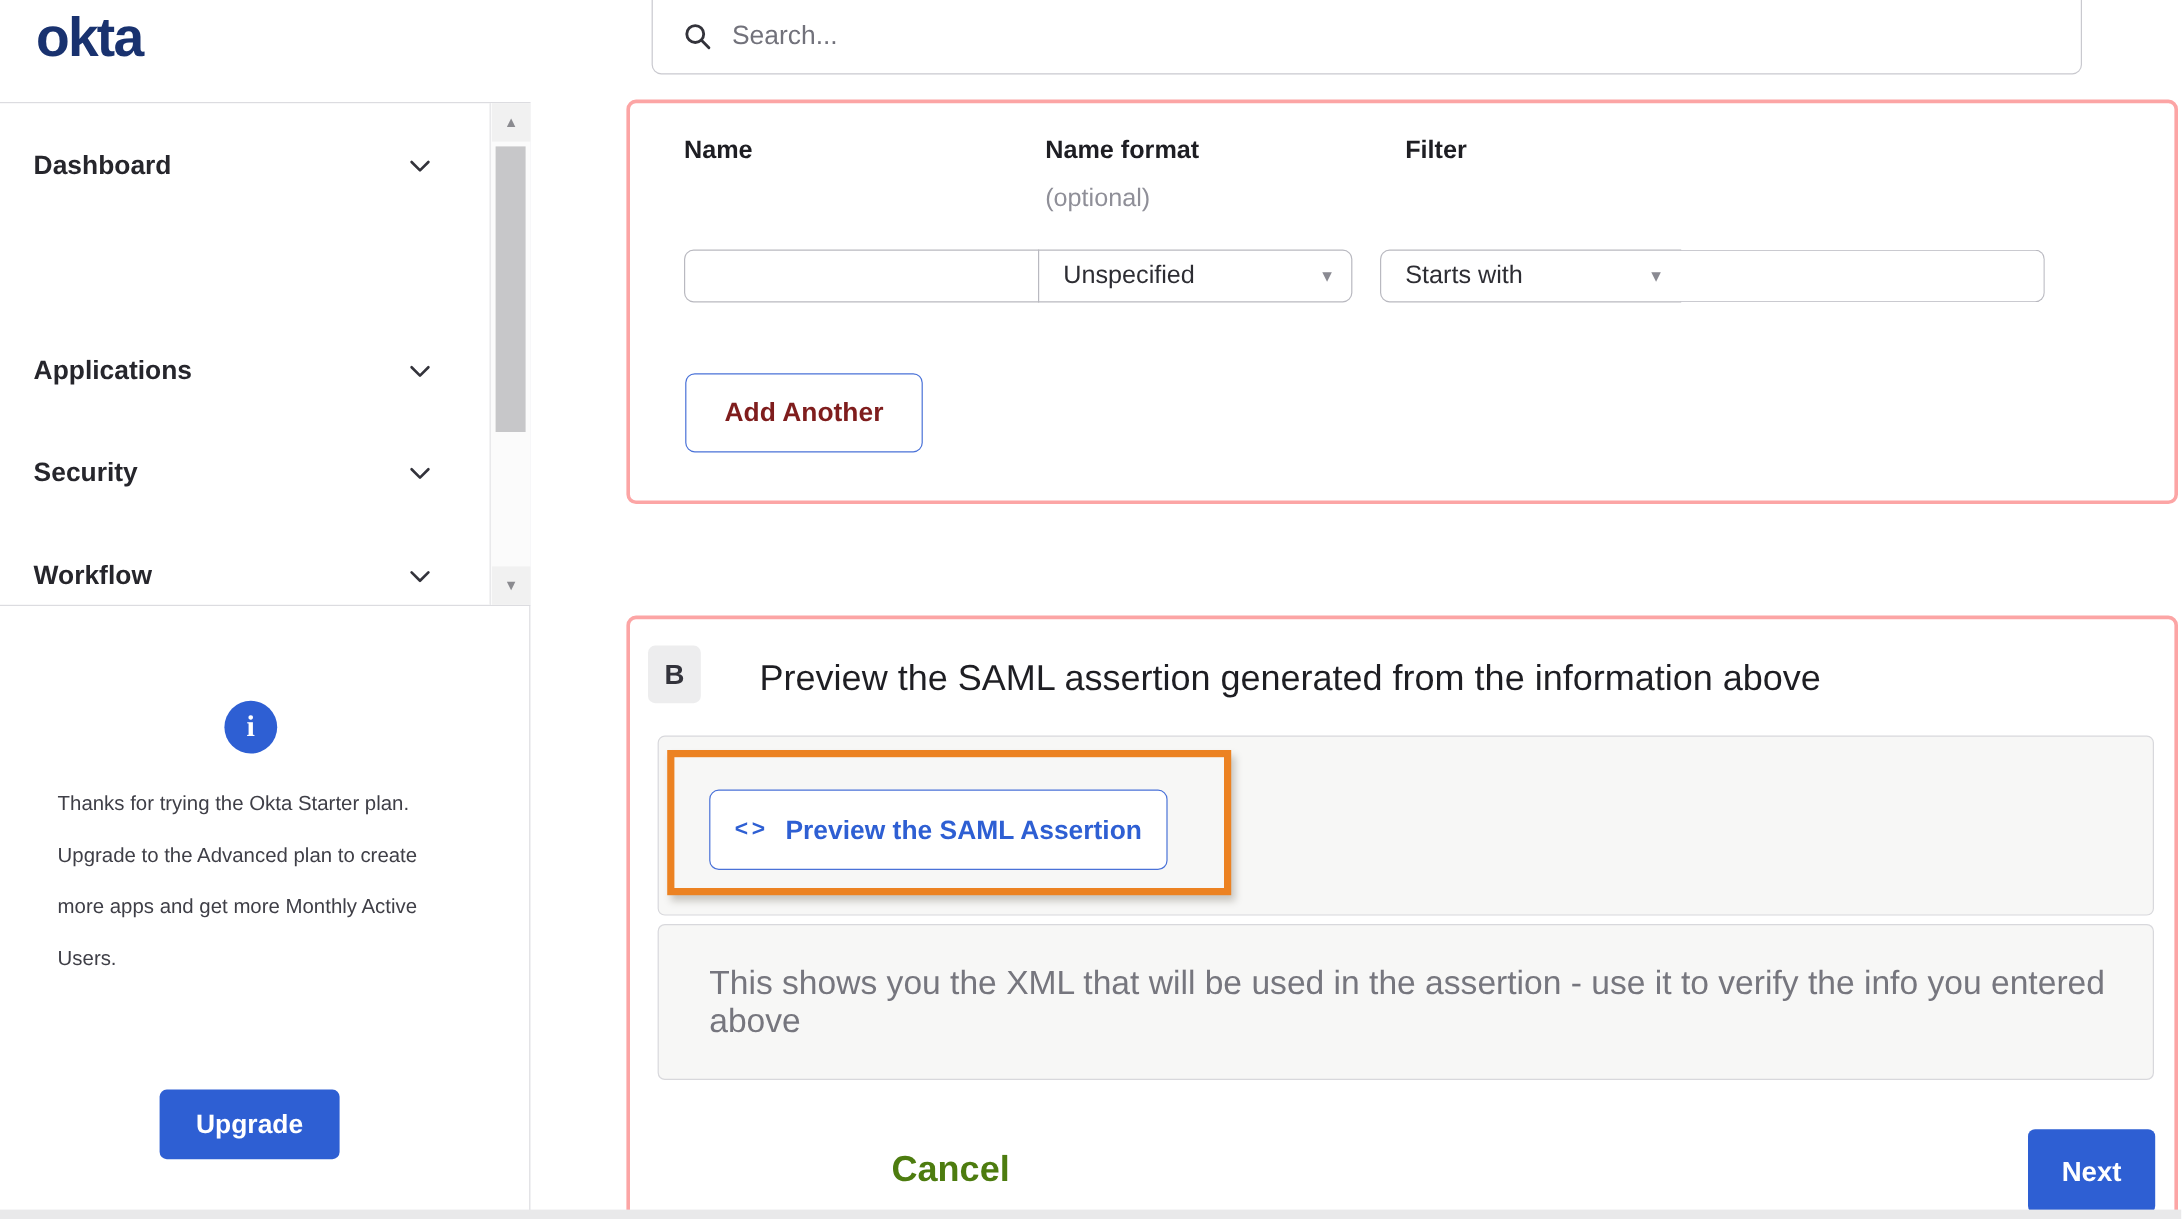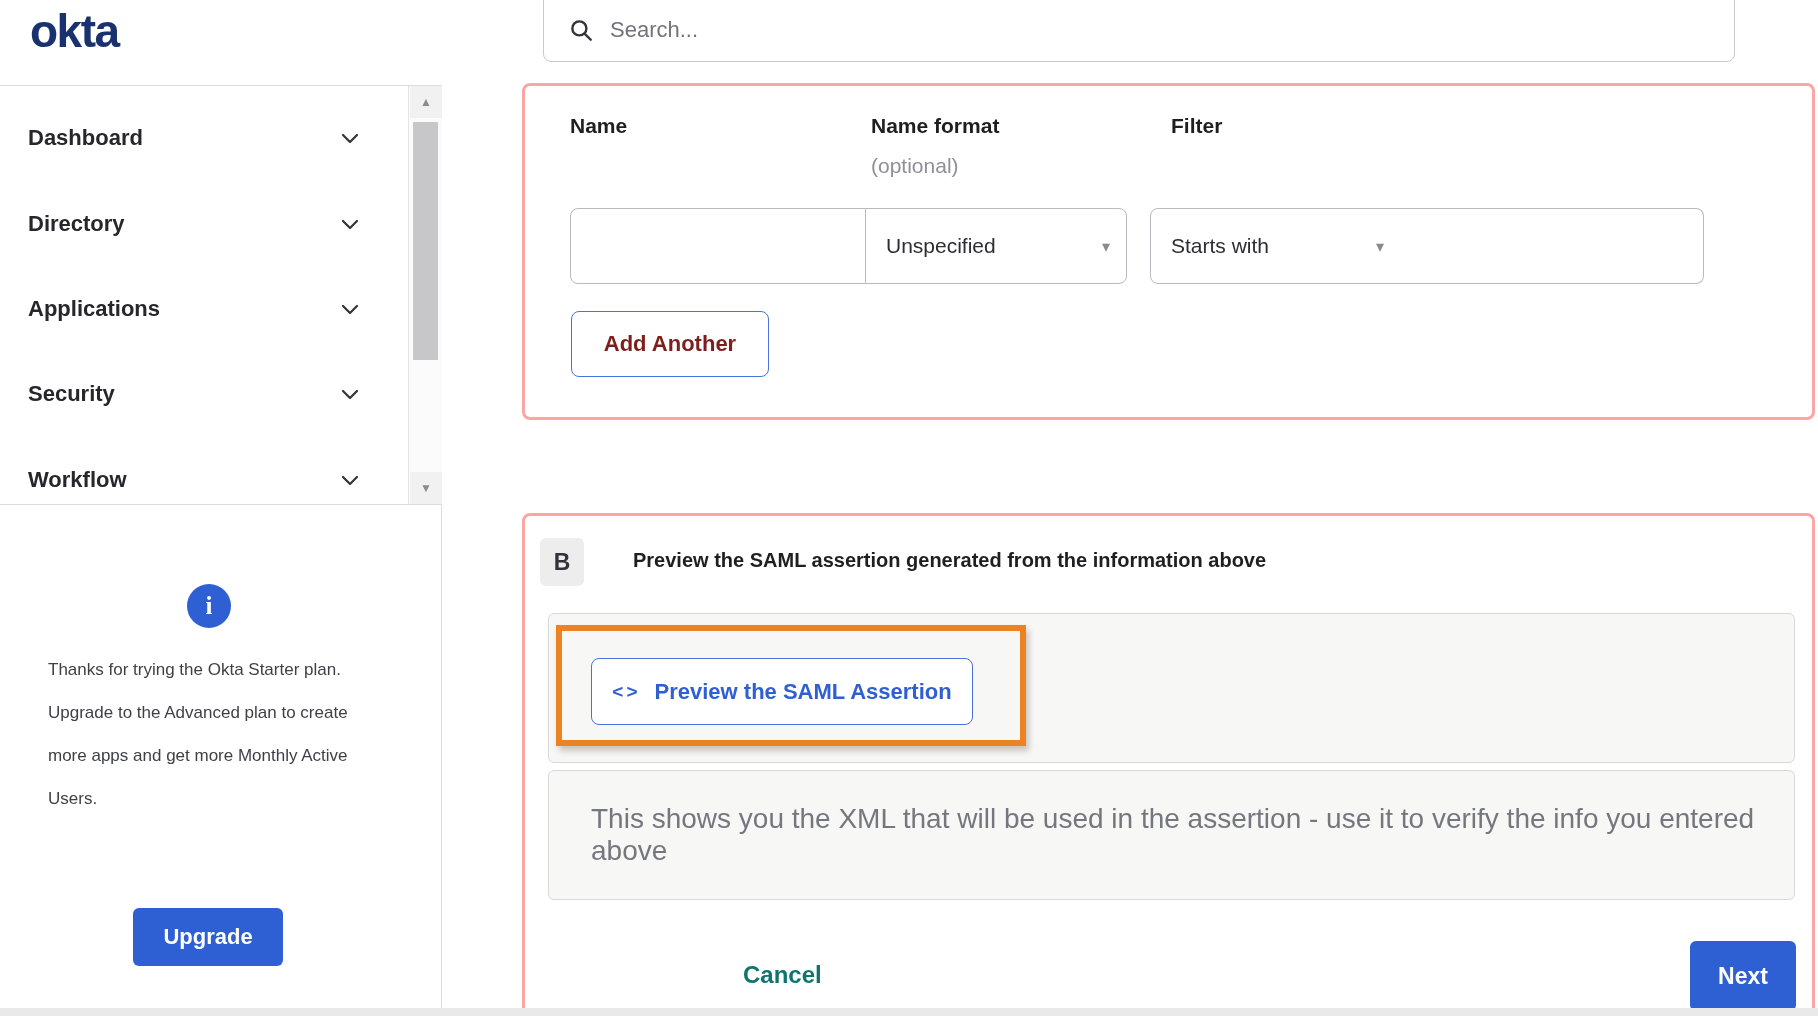--- a/index.html
+++ b/index.html
@@ -47,41 +47,41 @@
                  background:#2e5fd3; border:none; border-radius:6px; color:#fff;
                  font-family:inherit; font-size:22px; font-weight:700; cursor:pointer; }
 
   
   .panel { position:absolute; background:#fff; border:3px solid #fca5a5; border-radius:8px; }
   .panel-a { left:522px; top:83px; width:1293px; height:337px; }
   .col-label { position:absolute; font-size:21px; font-weight:700; color:#1e1e23; top:28px; }
   .col-name { left:45px; } .col-format { left:346px; } .col-filter { left:646px; }
   .col-hint { position:absolute; left:346px; top:68px; font-size:21px; color:#8f8f98; }
 
-  .fld { position:absolute; top:122px; height:76px; background:#fff; border:1px solid #b9b9c0; }
+  .fld { position:absolute; top:122px; height:44px; background:#fff; border:1px solid #b9b9c0; }
   .txt-input { font-family:inherit; font-size:21px; color:#2d2d33; padding:0 16px; outline:none; }
   .in-name  { left:45px;  width:296px; border-radius:8px 0 0 8px; }
   .sel-format { left:340px; width:262px; border-radius:0 8px 8px 0; }
   .sel-filter { left:625px; width:251px; border-radius:8px 0 0 8px; }
   .in-filter { left:875px; width:304px; border-radius:0 8px 8px 0; border-left:none; }
   .select { display:flex; align-items:center; justify-content:space-between;
             padding:0 16px 0 20px; cursor:pointer; }
   .select-value { font-size:21px; color:#2d2d33; }
   .caret { font-size:16px; color:#8a8a92; }
 
   .add-another-btn { position:absolute; left:46px; top:225px; width:198px; height:66px;
                      background:#fff; border:1px solid #4a72d8; border-radius:8px;
                      color:#7f1d1d; font-family:inherit; font-size:22px; font-weight:700; cursor:pointer; }
 
   
   .panel-b { left:522px; top:513px; width:1293px; height:560px; }
   .step-badge { position:absolute; left:15px; top:22px; width:44px; height:48px;
                 background:#ededee; border-radius:6px; display:flex; align-items:center;
                 justify-content:center; font-size:23px; font-weight:600; color:#33333b; }
-  .section-title { position:absolute; left:108px; top:33px; font-size:20px; font-weight:700; color:#1e1e23; }
+  .section-title { position:absolute; left:108px; top:33px; font-size:30px; font-weight:400; color:#1e1e23; }
 
   .gray-box { position:absolute; left:23px; width:1247px; background:#f7f7f6;
               border:1px solid #d8d8dc; border-radius:6px; }
   .box-preview { top:97px; height:150px; }
   .box-desc { top:254px; height:130px; display:flex; align-items:center; }
 
   .highlight-rect { position:absolute; left:7px; top:11px; width:470px; height:121px;
                     border:6px solid #ec8222; background:transparent;
                     box-shadow:3px 5px 6px rgba(60,50,30,0.25); }
   .preview-btn { position:absolute; left:42px; top:44px; width:382px; height:67px;
@@ -91,21 +91,21 @@
   .code-glyph { font-size:19px; font-weight:700; letter-spacing:3px; }
   .preview-btn-label { font-size:22px; font-weight:700; }
 
   .desc-text { margin-left:42px; font-size:28px; color:#76767e; }
 
   
   .prev-btn { position:absolute; left:43px; top:425px; width:128px; height:68px;
               background:#fff; border:1px solid #4a72d8; border-radius:8px;
               color:#2e5fd3; font-family:inherit; font-size:22px; font-weight:700; cursor:pointer; }
   .cancel-btn { position:absolute; left:218px; top:425px; height:68px; border:none; background:transparent;
-                color:#0f766e; font-family:inherit; font-size:24px; font-weight:700; cursor:pointer; }
+                color:#4d7c0f; font-family:inherit; font-size:30px; font-weight:700; cursor:pointer; }
   .next-btn { position:absolute; left:1165px; top:425px; width:106px; height:70px;
               background:#2e5fd3; border:none; border-radius:6px;
               color:#fff; font-family:inherit; font-size:23px; font-weight:700; cursor:pointer; }
 
   .bottom-strip { position:absolute; left:0; top:1008px; width:1818px; height:8px; background:#e9e9ea; }
 </style>
 </head>
 <body>
 
 <div class="screen">
@@ -124,26 +124,20 @@
 
   <div class="sidebar-border"></div>
 
   <div class="nav-area">
     <div class="nav-item nav-0">
       <span class="nav-label">Dashboard</span>
       <svg class="chev" viewBox="0 0 24 24" fill="none" stroke="#33333b" stroke-width="2.2" stroke-linecap="round" stroke-linejoin="round">
           <path d="M5 9l7 7 7-7"></path>
         </svg>
     </div>
-    <div class="nav-item nav-1">
-      <span class="nav-label">Directory</span>
-      <svg class="chev" viewBox="0 0 24 24" fill="none" stroke="#33333b" stroke-width="2.2" stroke-linecap="round" stroke-linejoin="round">
-          <path d="M5 9l7 7 7-7"></path>
-        </svg>
-    </div>
     <div class="nav-item nav-2">
       <span class="nav-label">Applications</span>
       <svg class="chev" viewBox="0 0 24 24" fill="none" stroke="#33333b" stroke-width="2.2" stroke-linecap="round" stroke-linejoin="round">
           <path d="M5 9l7 7 7-7"></path>
         </svg>
     </div>
     <div class="nav-item nav-3">
       <span class="nav-label">Security</span>
       <svg class="chev" viewBox="0 0 24 24" fill="none" stroke="#33333b" stroke-width="2.2" stroke-linecap="round" stroke-linejoin="round">
           <path d="M5 9l7 7 7-7"></path>

